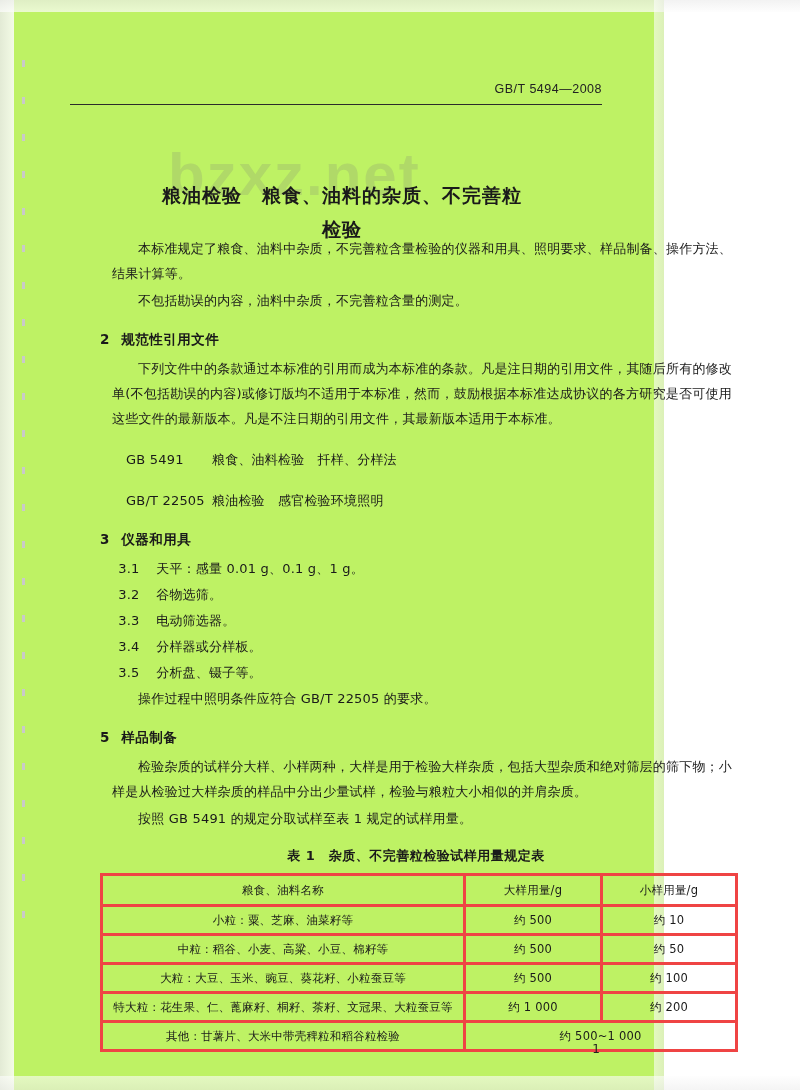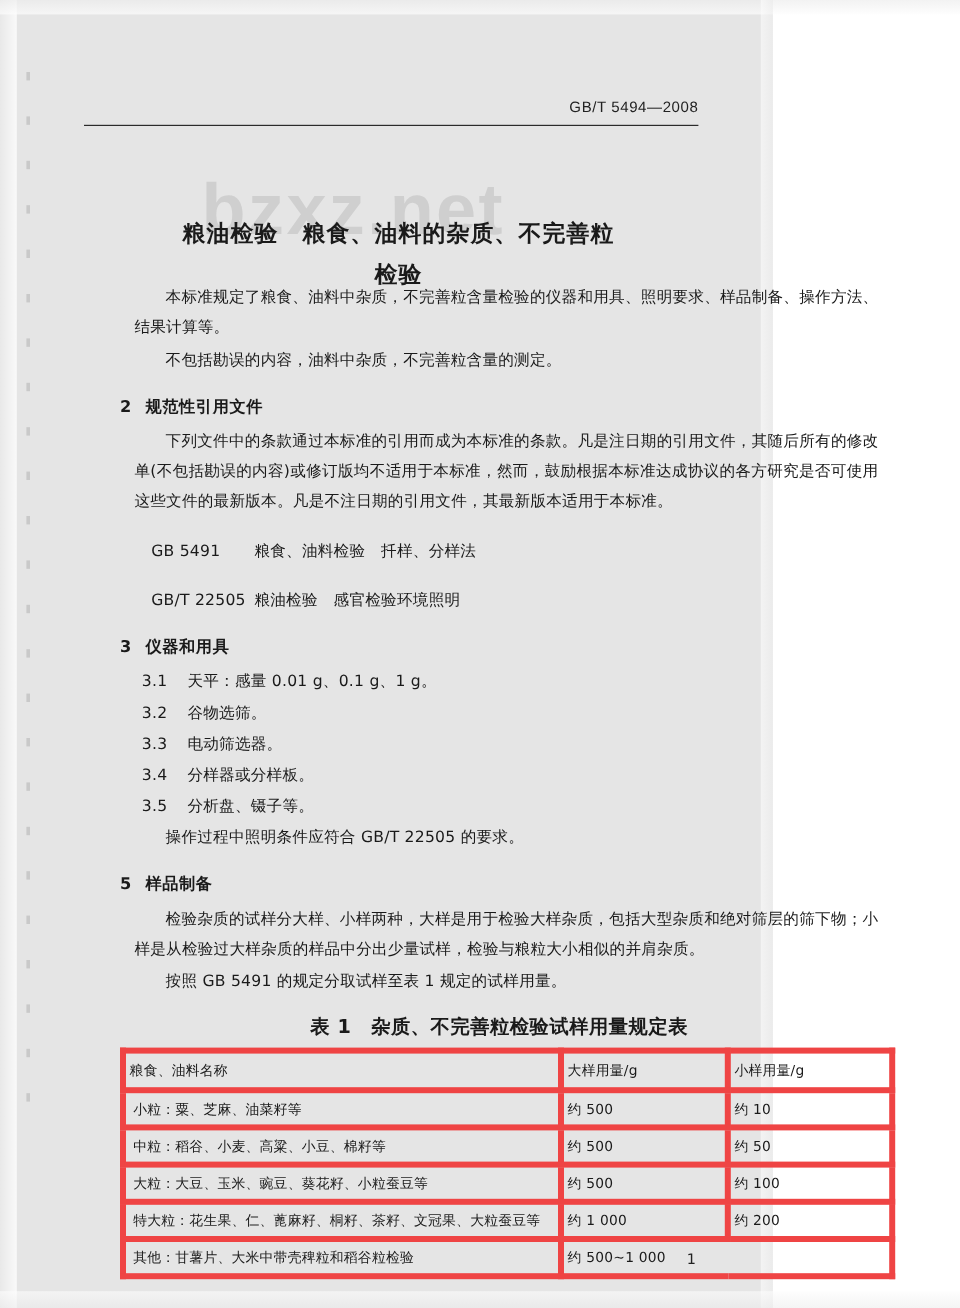--- a/index.html
+++ b/index.html
@@ -14,21 +14,22 @@
     font-family: "DejaVu Sans", "Liberation Sans", sans-serif;
     color: #1a1a1a;
     overflow: hidden;
   }
 
   .page {
     position: absolute;
     left: 0; top: 0;
     width: 644px;
     height: 1090px;
-    background: #e5e5e5;
+    background: #bef264;
+    padding-left: 20px;
   }
 
   
   .scan-edge-left {
     position: absolute;
     left: 0; top: 0;
     width: 14px; height: 1090px;
     background: linear-gradient(to right, #e9e9e9, #fdfdfd);
     opacity: .85;
   }
@@ -157,35 +158,35 @@
     letter-spacing: .2px;
   }
   .clause .cnum {
     display: inline-block;
     min-width: 38px;
   }
 
   .table-caption {
     text-align: center;
     font-weight: bold;
-    font-size: 16px;
+    font-size: 13px;
     margin: 12px 0 5px 0;
     letter-spacing: .5px;
   }
 
   table.spec {
     border-collapse: collapse;
     width: 608px;
     margin: 0 auto;
     font-size: 11.5px;
     table-layout: fixed;
   }
   table.spec th, table.spec td {
-    border: 5px solid #ef4444;
-    text-align: left;
+    border: 3px solid #ef4444;
+    text-align: center;
     padding: 5px 3px;
     line-height: 16px;
     letter-spacing: .2px;
   }
   table.spec thead th {
     font-weight: normal;
     padding: 6px 3px;
   }
   table.spec .col-name { width: 354px; }
   table.spec .col-big  { width: 128px; }

